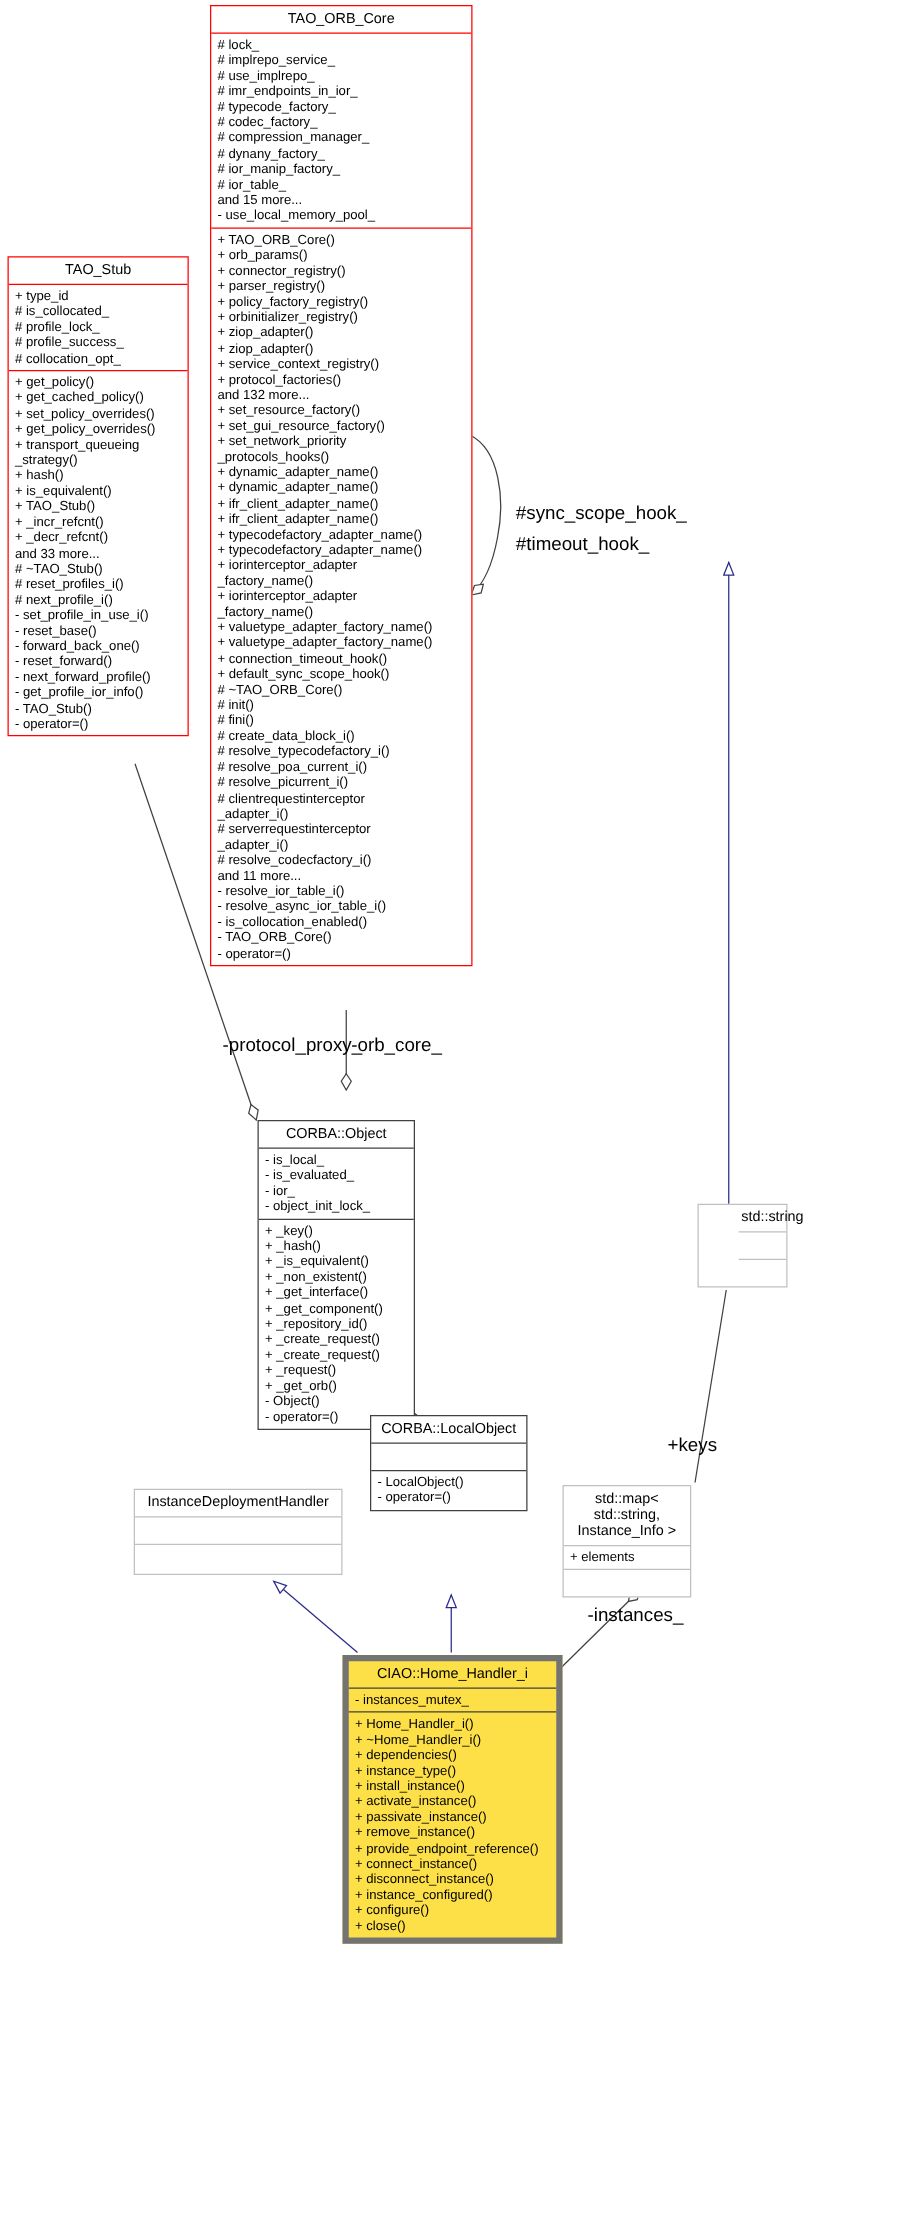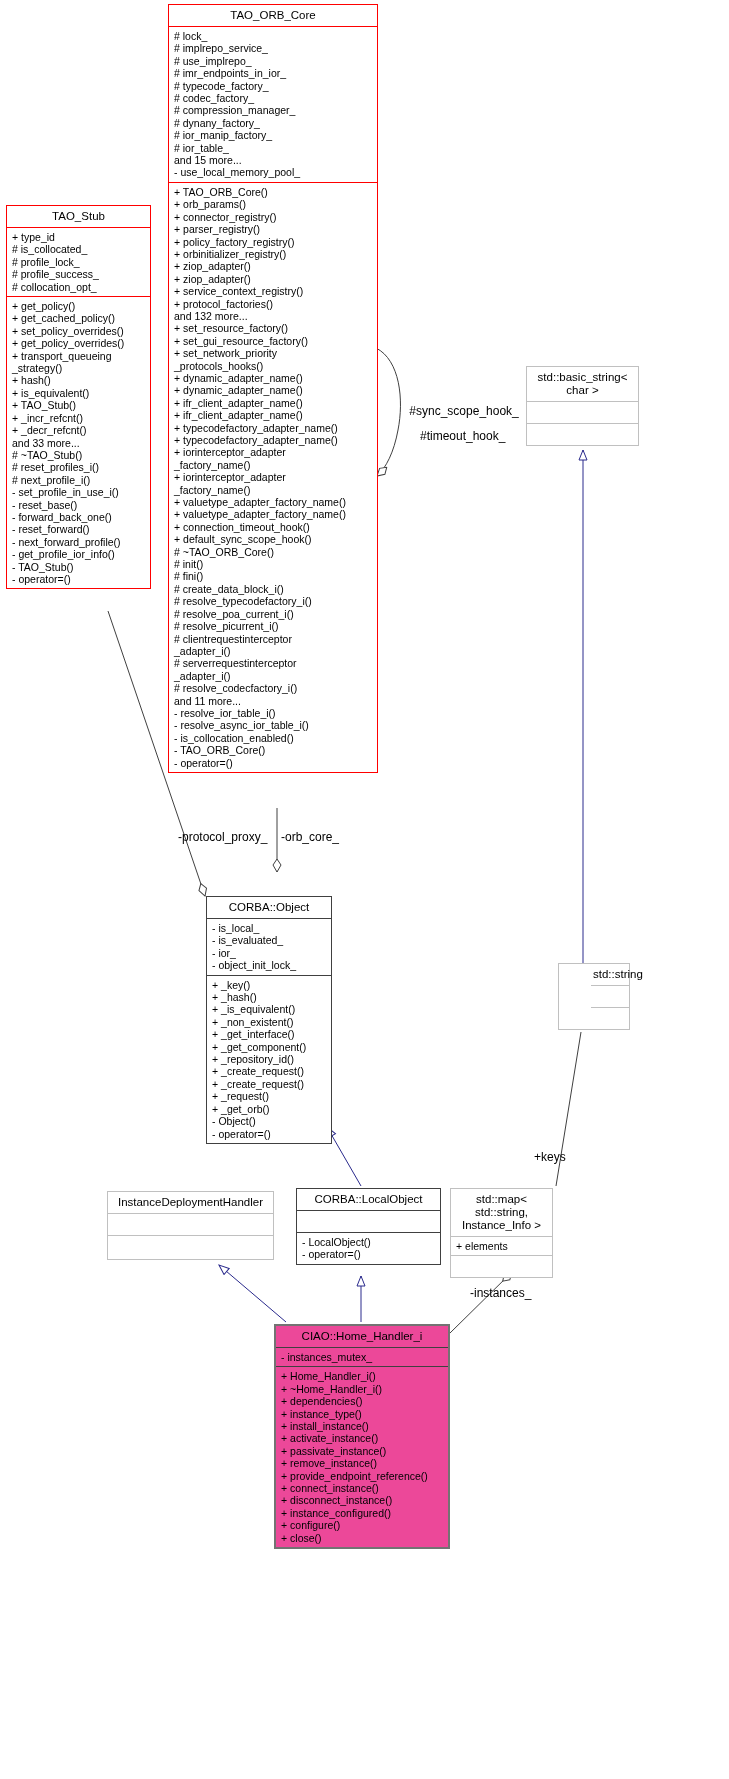--- a/index.html
+++ b/index.html
@@ -6,32 +6,32 @@
   body{width:729px;height:1779px;position:relative;
        font-family:"Liberation Sans", sans-serif;
        -webkit-font-smoothing:antialiased;}
   .canvas{position:absolute;left:0;top:0;width:729px;height:1779px;overflow:hidden;}
   svg.edges{position:absolute;left:0;top:0;width:729px;height:1779px;overflow:visible;}
 
   .node{position:absolute;box-sizing:border-box;background:#fff;}
   .node.red{border:1px solid #ff0000;}
   .node.blk{border:1px solid #404040;}
   .node.gry{border:1px solid #c0c0c0;}
-  .node.sel{border:2px solid #737373;background:#ec4899;}
+  .node.sel{border:5px solid #737373;background:#fde047;}
 
   .title{text-align:center;font-size:11.5px;color:#000;padding:4px 2px 4px 2px;line-height:13px;}
   .sec{border-top:1px solid #ff0000;padding:3px 4px 3px 5px;}
   .node.blk .sec{border-top:1px solid #404040;}
   .node.gry .sec{border-top:1px solid #c0c0c0;}
   .node.sel .sec{border-top:1px solid #404040;}
   .sec div{font-size:10.5px;line-height:12.4px;color:#000;white-space:nowrap;}
   .sec.empty{height:15px;}
   .sec.empty2{height:17px;}
 
-  .elabel{position:absolute;font-size:12px;color:#000;line-height:12.4px;white-space:pre;}
+  .elabel{position:absolute;font-size:15px;color:#000;line-height:12.4px;white-space:pre;}
   .elabel.ctr{text-align:center;}
 </style>
 </head>
 <body>
 
 <div class="canvas">
 
   <svg class="edges" viewBox="0 0 729 1779">
     <defs>
       <marker id="inh" markerWidth="14" markerHeight="14" refX="11" refY="5" orient="auto" markerUnits="userSpaceOnUse">
@@ -160,28 +160,20 @@
         <div>- reset_base()</div>
         <div>- forward_back_one()</div>
         <div>- reset_forward()</div>
         <div>- next_forward_profile()</div>
         <div>- get_profile_ior_info()</div>
         <div>- TAO_Stub()</div>
         <div>- operator=()</div>
       </div>
   </div>
 
-  <div class="node gry" style="left:526px;top:366px;width:113px;">
-    <div class="title">
-      <span>std::basic_string&lt;</span><br>
-      <span>char &gt;</span>
-    </div>
-    <div class="sec empty"></div>
-    <div class="sec empty"></div>
-  </div>
 
   <div class="node gry" style="left:558px;top:963px;width:72px;padding-left:32px;">
     <div class="title">std::string</div>
     <div class="sec empty"></div>
     <div class="sec empty"></div>
   </div>
 
   <div class="node blk" style="left:206px;top:869px;width:126px;margin-top:27px;">
     <div class="title">CORBA::Object</div>
     <div class="sec" id="obj-attrs">
@@ -206,21 +198,21 @@
         <div>- operator=()</div>
       </div>
   </div>
 
   <div class="node gry" style="left:107px;top:1191px;width:167px;">
     <div class="title">InstanceDeploymentHandler</div>
     <div class="sec empty"></div>
     <div class="sec empty2"></div>
   </div>
 
-  <div class="node blk" style="left:296px;top:1188px;width:145px;">
+  <div class="node blk" style="left:296px;top:1132px;width:126px;">
     <div class="title">CORBA::LocalObject</div>
     <div class="sec empty"></div>
     <div class="sec" id="lobj-meths">
         <div>- LocalObject()</div>
         <div>- operator=()</div>
       </div>
   </div>
 
   <div class="node gry" style="left:450px;top:1188px;width:103px;">
     <div class="title">

